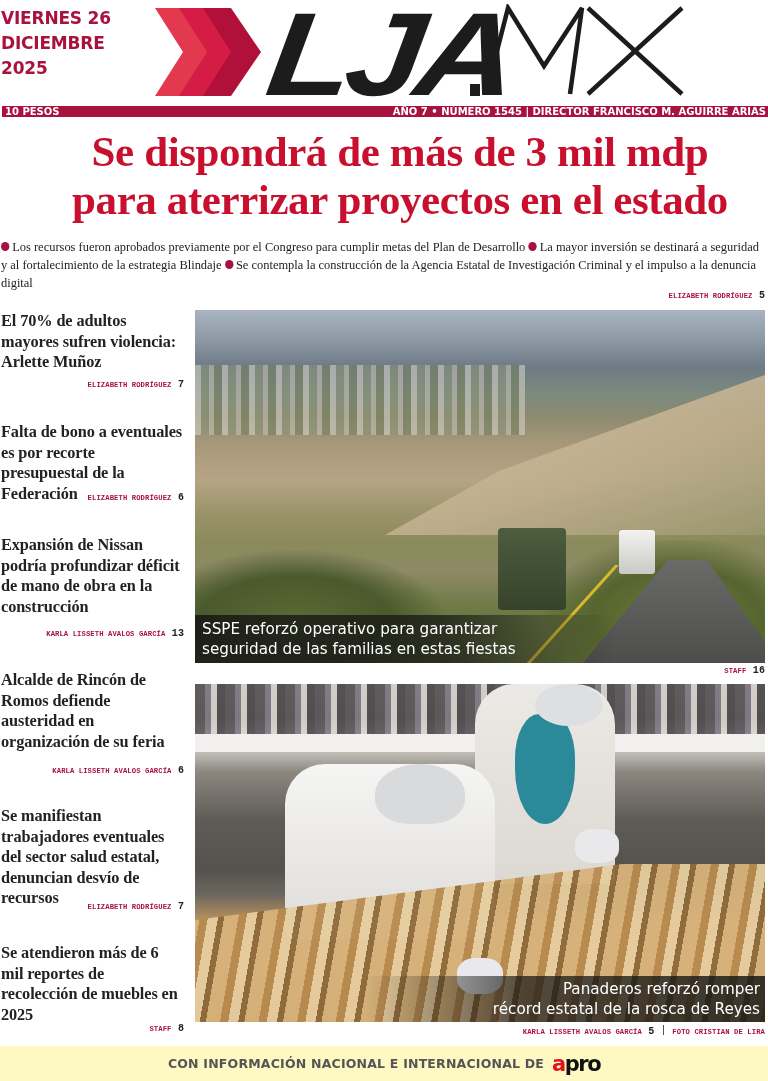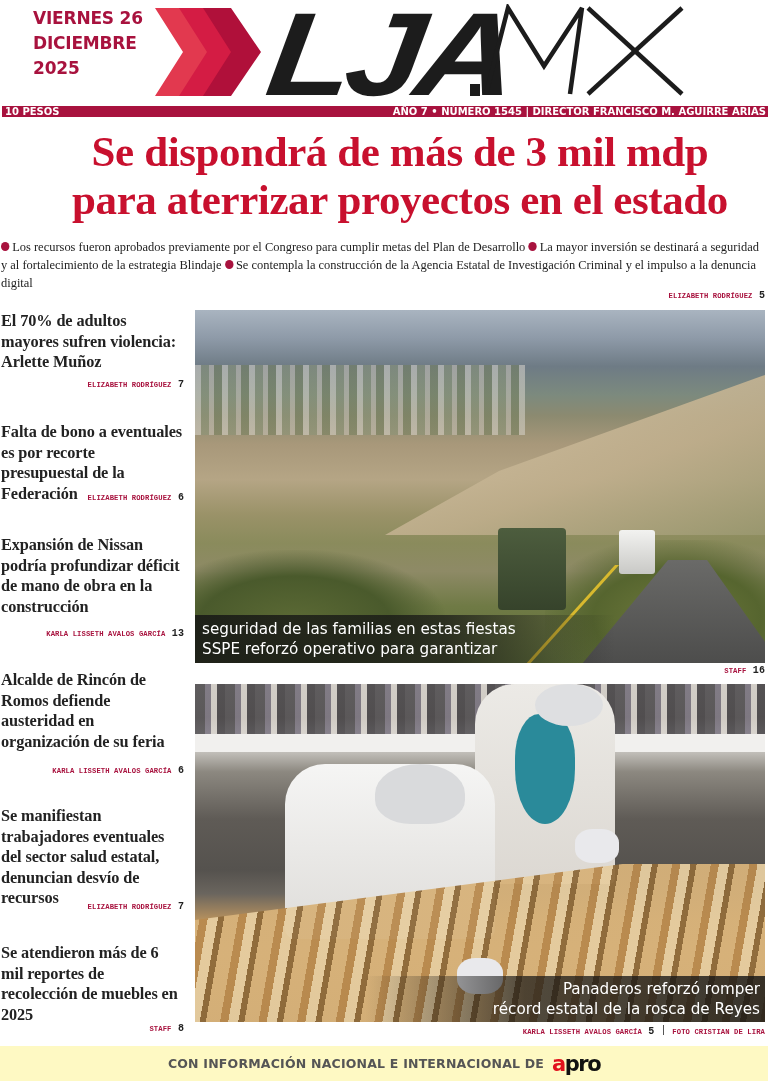--- a/index.html
+++ b/index.html
@@ -3,21 +3,21 @@
 <meta charset="utf-8">
 <style>
   * { box-sizing: border-box; margin: 0; padding: 0; }
   html, body { width: 768px; height: 1081px; background: #ffffff; overflow: hidden; }
   body { position: relative; font-family: "Liberation Serif", serif; color: #222; }
 
   
   .masthead { position: absolute; left: 0; top: 0; width: 768px; height: 104px; }
   .dateline { position: absolute; left: 1px; top: 6px; width: 150px;
     font-family: "DejaVu Sans", sans-serif; font-weight: bold; color: #a8123e;
-    font-size: 17px; line-height: 25px; letter-spacing: -0.2px; margin-left: 32px; }
+    font-size: 17px; line-height: 25px; letter-spacing: -0.2px; }
   .dateline span { display: block; }
   .logo-chevrons { position: absolute; left: 155px; top: 8px; width: 110px; height: 88px; }
   .logo-word { position: absolute; left: 262px; top: -6px; height: 110px; display: flex; align-items: flex-end; }
   .logo-lja { font-family: "Liberation Sans", sans-serif; font-weight: bold; font-style: italic;
     font-size: 118px; line-height: 100px; color: #1c1c1c; letter-spacing: -6px;
     transform: skewX(-8deg) scaleX(1.18); transform-origin: left bottom; display: inline-block; }
   .logo-mx { position: absolute; left: 295px; top: 4px; width: 215px; height: 92px; }
 
   
   .band { position: absolute; left: 2px; top: 106px; width: 768px; height: 11px; background: #a8123e;
@@ -198,22 +198,22 @@
 <figure class="photo photo1">
   <div class="town"></div>
   <div class="hill"></div>
   <div class="bush"></div>
   <div class="bush2"></div>
   <div class="road"></div>
   <div class="line-y"></div>
   <div class="truck1"></div>
   <div class="truck2"></div>
   <figcaption class="caption caption1">
+    <span style="display:block">SSPE reforzó operativo para garantizar</span>
     <span style="display:block">seguridad de las familias en estas fiestas</span>
-    <span style="display:block">SSPE reforzó operativo para garantizar</span>
   </figcaption>
 </figure>
 
 <div class="byline credit1">
   <span>Staff</span>
   <span class="page">16</span>
 </div>
 
 <figure class="photo photo2">
   <div class="crowd"></div>

